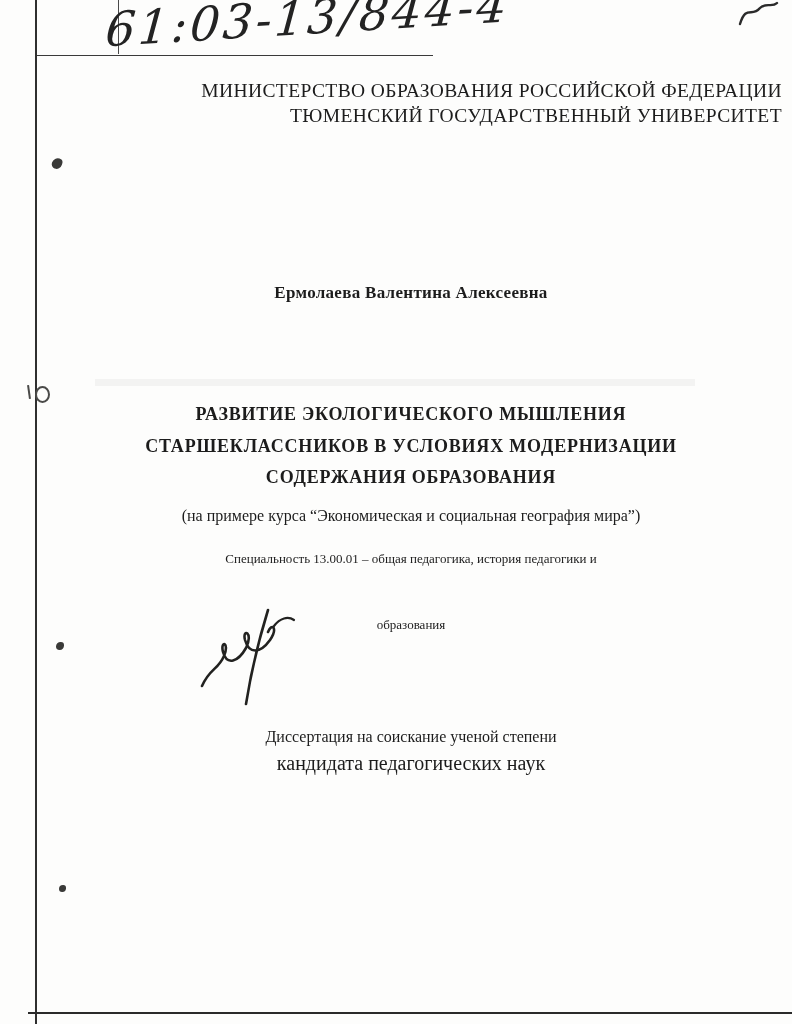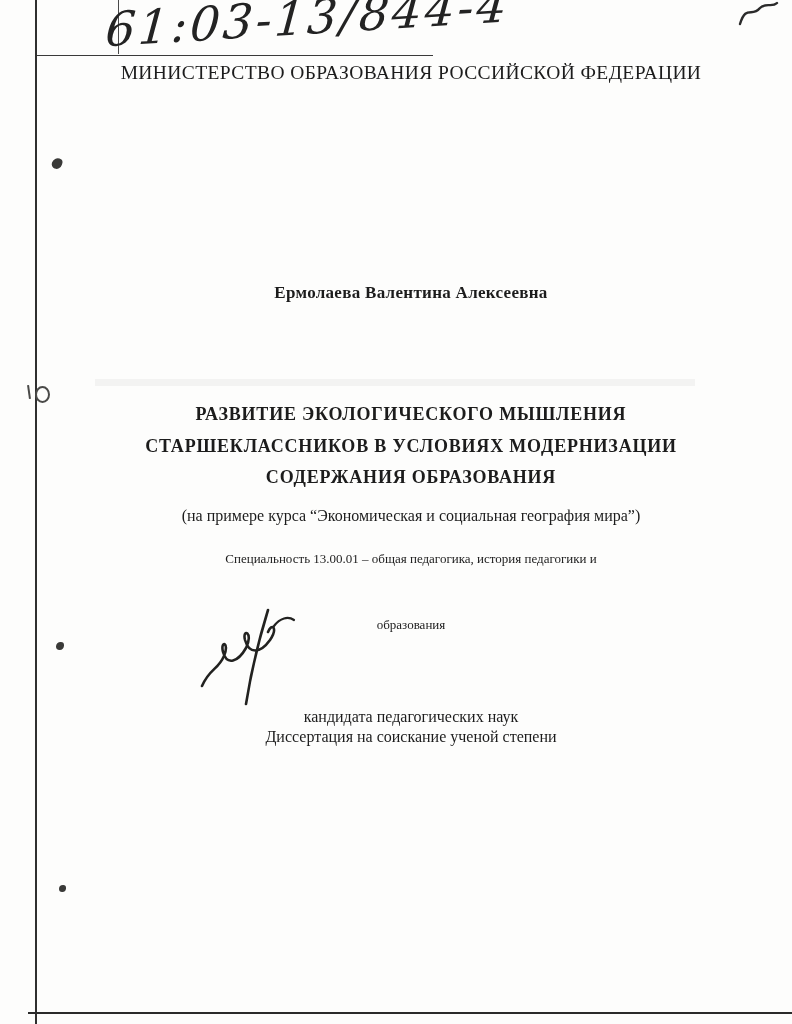--- a/index.html
+++ b/index.html
@@ -41,24 +41,25 @@
     font-style: italic;
     font-size: 47px;
     letter-spacing: 3px;
     color: #232323;
     transform: rotate(-3.5deg) skewX(-8deg);
     transform-origin: left top;
     white-space: nowrap;
   }
 
   .ministry {
-    top: 60px;
+    top: 78px;
     font-size: 19.5px;
     letter-spacing: 0.4px;
     line-height: 25px;
+    text-align: right;
   }
 
   .author {
     top: 283px;
     font-size: 17px;
     font-weight: bold;
     letter-spacing: 0.3px;
   }
 
   .title-block {
@@ -73,21 +74,21 @@
     top: 496px;
     font-size: 16px;
     font-weight: normal;
     margin-top: 11px;
   }
 
   .specialty1 { top: 551px; font-size: 13px; font-family: Liberation Serif, serif; }
   .specialty2 { top: 617px; font-size: 13px; }
 
   .dissertation1 { top: 708px; font-size: 16px; margin-top: 20px; }
-  .dissertation2 { top: 708px; font-size: 16px; }
+  .dissertation2 { top: 752px; font-size: 20px; }
 
   .supervisor {
     left: 470px; top: 766px;
     font-size: 16px;
     line-height: 22.5px;
     text-align: left;
   }
 
   .city-year { top: 918px; font-size: 16px; }
 
@@ -129,20 +130,21 @@
   <div class="abs smudge-band"></div>
 
   <div class="abs catalog-number">61:03-13/844-4</div>
 
   <svg class="abs corner-scribble" width="44" height="30" viewBox="0 0 44 30">
     <path d="M4 24 C 10 4, 16 18, 24 8 C 30 2, 36 8, 41 3" fill="none" stroke="#2b2b2b" stroke-width="2.4" stroke-linecap="round"></path>
   </svg>
 
   <div class="abs center ministry">
     <div>МИНИСТЕРСТВО ОБРАЗОВАНИЯ РОССИЙСКОЙ ФЕДЕРАЦИИ</div>
+    <div>ТЮМЕНСКИЙ ГОСУДАРСТВЕННЫЙ УНИВЕРСИТЕТ</div>
   </div>
 
   <div class="abs center title-block">
     <div>РАЗВИТИЕ ЭКОЛОГИЧЕСКОГО МЫШЛЕНИЯ</div>
     <div>СТАРШЕКЛАССНИКОВ В УСЛОВИЯХ МОДЕРНИЗАЦИИ</div>
     <div>СОДЕРЖАНИЯ ОБРАЗОВАНИЯ</div>
   </div>
 
   <div class="abs center author">Ермолаева Валентина Алексеевна</div>
   <div class="abs center subtitle">(на примере курса “Экономическая и социальная география мира”)</div>

